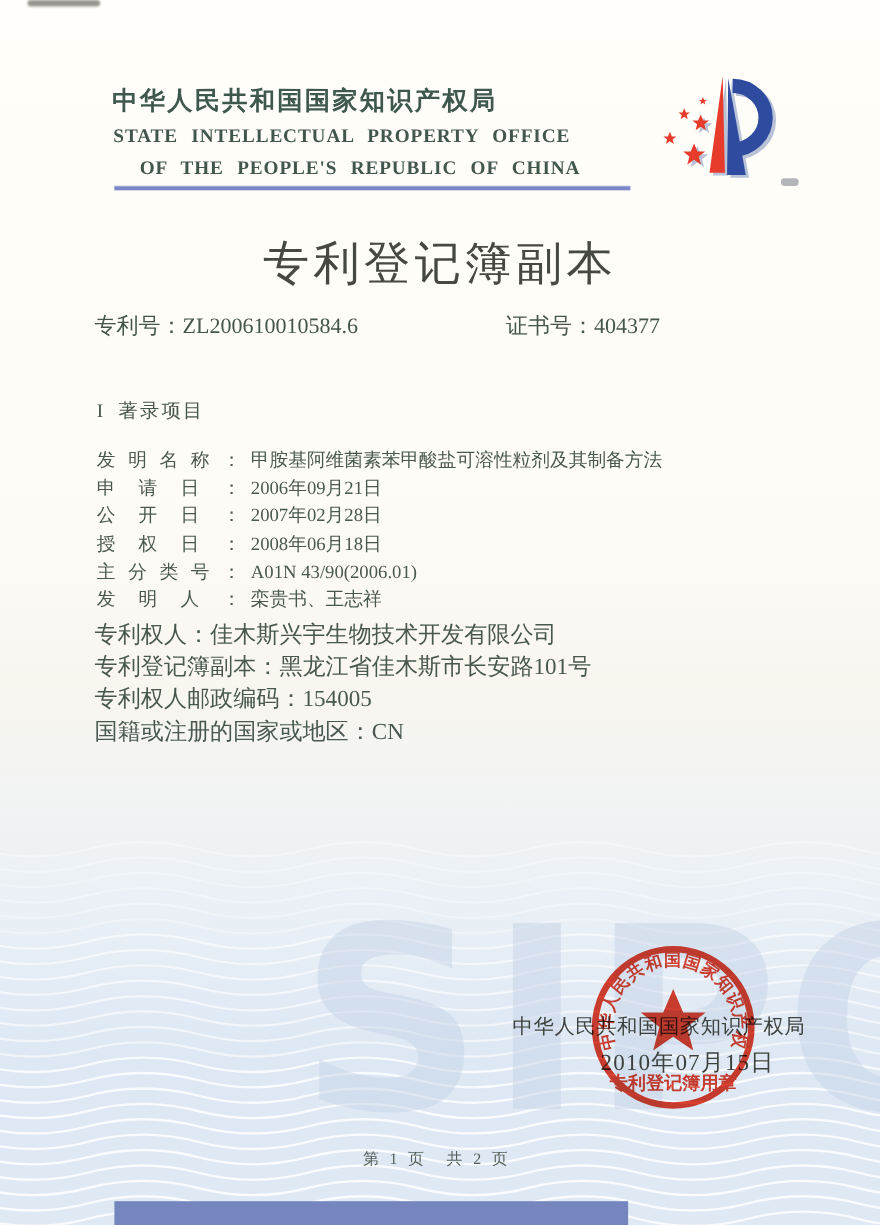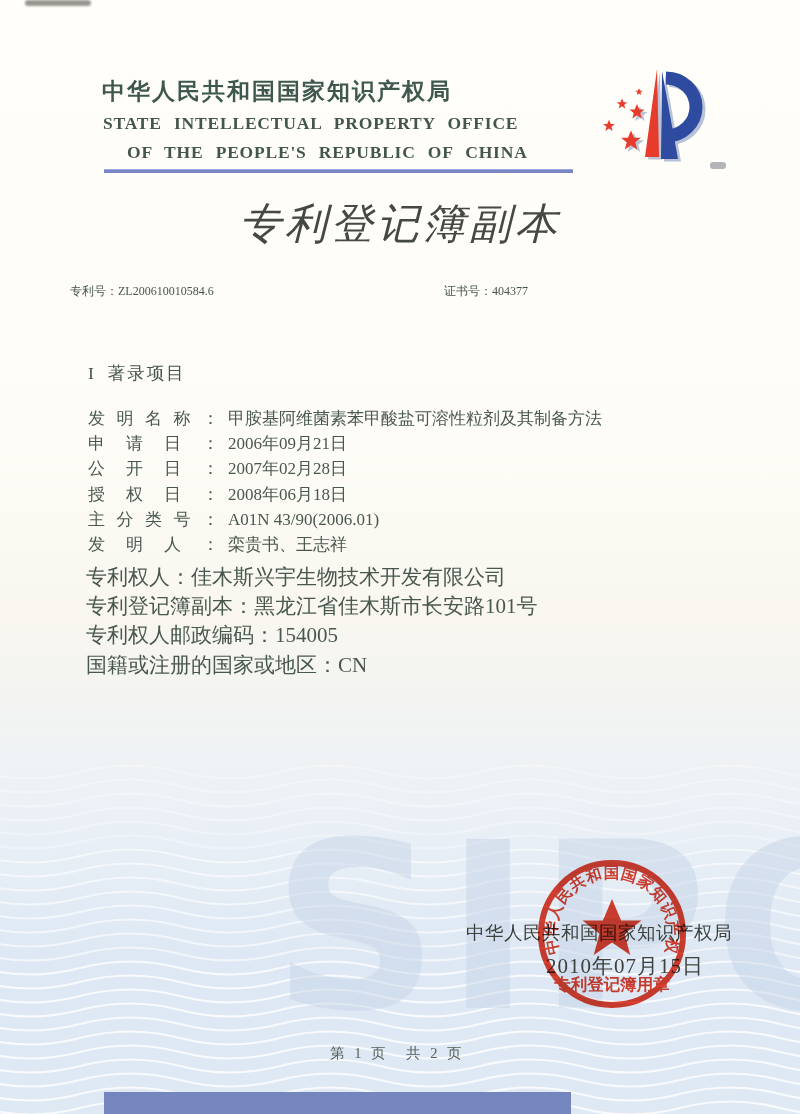--- a/index.html
+++ b/index.html
@@ -13,23 +13,23 @@
     background:linear-gradient(180deg,#fffefa 0%,#fefcf6 40%,#f8f6ef 56%,#ecf1f6 72%,#dde8f4 86%,#dfe9f4 100%);
   }
   .abs{position:absolute;}
   
   .office-cn{left:102px;top:76px;font-size:23px;font-weight:bold;letter-spacing:2px;color:#3e584d;}
   .office-en1{left:103px;top:113px;font-size:17.5px;font-weight:bold;letter-spacing:.8px;word-spacing:7px;color:#43564d;}
   .office-en2{left:103px;top:142px;font-size:17.5px;font-weight:bold;letter-spacing:.8px;word-spacing:7px;color:#43564d;margin-left:24px;}
   .header-rule{left:104px;top:169px;width:469px;height:3px;background:#7a86c6;border-top:1px solid #9aa4d6;}
   .logo{left:580px;top:58px;width:160px;height:122px;}
   
-  .doc-title{left:0;top:196px;width:800px;text-align:center;font-size:42px;letter-spacing:4px;color:#464843;font-style:italic;}
+  .doc-title{left:0;top:212px;width:800px;text-align:center;font-size:42px;letter-spacing:4px;color:#464843;}
   
-  .patent-row{left:70px;top:283px;width:628px;font-size:12px;color:#45554c;}
+  .patent-row{left:86px;top:283px;width:628px;font-size:20px;color:#45554c;}
   .cert-group{position:absolute;left:374px;top:0;}
   .cert-group .val{}
   
   .section-row{left:88px;top:361px;font-size:17.5px;color:#45554c;}
   .section-row .num{margin-right:14px;}
   .section-row .head{letter-spacing:2px;text-align:center;}
   
   .biblio{left:88px;top:406px;font-size:17px;line-height:25.2px;color:#49584f;}
   .jlabel{display:inline-block;width:131px;text-align:justify;text-align-last:justify;vertical-align:top;}
   .bval{margin-left:9px;}

